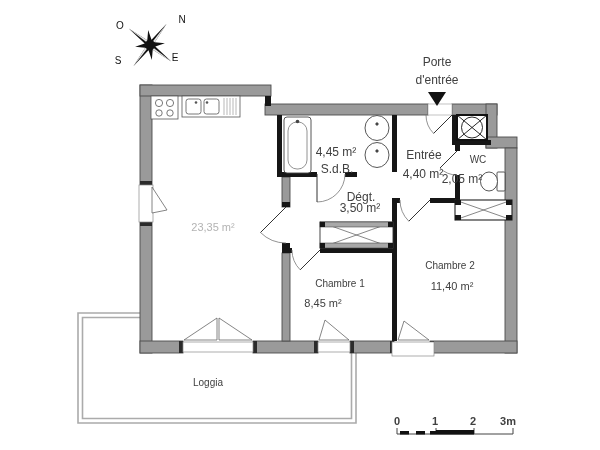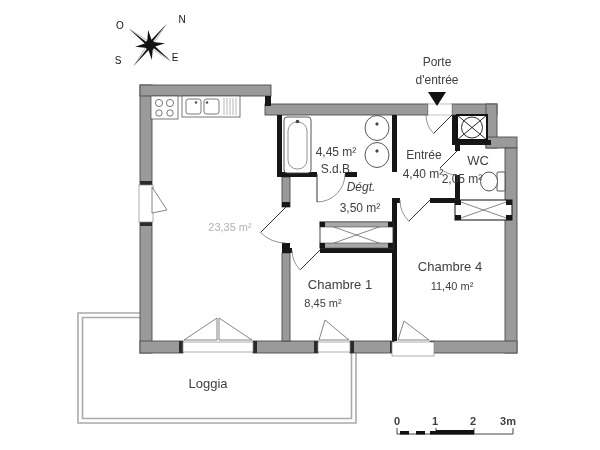--- a/index.html
+++ b/index.html
@@ -1,21 +1,21 @@
 <!DOCTYPE html>
 <html><head>
 <meta charset="utf-8">
 <style>
   html,body{margin:0;padding:0;background:#fff;}
   #stage{position:relative;width:600px;height:450px;background:#fff;overflow:hidden;
          font-family:"Liberation Sans",sans-serif;}
   #plan-svg{position:absolute;left:0;top:0;}
   .lbl{position:absolute;transform:translate(-50%,-50%);color:#404040;white-space:nowrap;
        font-family:"Liberation Sans",sans-serif;line-height:1;}
-  .s13{font-size:13px;}
+  .s13{font-size:10px;}
   .s12{font-size:12px;}
   .s11{font-size:11px;}
   .area{font-size:12px;}
   .faded{color:#b3b3b3;}
   .scale-num{font-size:11px;font-weight:bold;}
   .compass-letter{font-size:10px;color:#111;}
 </style>
 </head>
 <body>
 
@@ -198,38 +198,38 @@
 </svg>
 
   <div class="lbl compass-letter" style="left:182px;top:20px;">N</div>
   <div class="lbl compass-letter" style="left:120px;top:26px;">O</div>
   <div class="lbl compass-letter" style="left:118px;top:61px;">S</div>
   <div class="lbl compass-letter" style="left:175px;top:58px;">E</div>
 
   <div class="lbl s12" style="left:437px;top:62px;">Porte</div>
   <div class="lbl s12" style="left:437px;top:80px;">d'entrée</div>
 
-  <div class="lbl s11 faded" style="left:230px;top:227px;">23,35 m²</div>
+  <div class="lbl s11 faded" style="left:213px;top:227px;">23,35 m²</div>
 
   <div class="lbl s12" style="left:337px;top:133px;margin-top:36px;">S.d.B.</div>
   <div class="lbl area" style="left:336px;top:152px;">4,45 m²</div>
 
-  <div class="lbl s12" style="left:361px;top:187px;font-style:italic;">Dégt.</div>
+  <div class="lbl s12" style="left:361px;top:197px;">Dégt.</div>
   <div class="lbl area" style="left:360px;top:208px;">3,50 m²</div>
 
   <div class="lbl s12" style="left:424px;top:155px;text-align:center;">Entrée</div>
   <div class="lbl area" style="left:423px;top:174px;">4,40 m²</div>
 
   <div class="lbl s13" style="left:478px;top:160px;">WC</div>
   <div class="lbl area" style="left:462px;top:179px;">2,05 m²</div>
 
   <div class="lbl s13" style="left:340px;top:284px;">Chambre 1</div>
   <div class="lbl s11" style="left:323px;top:303px;">8,45 m²</div>
 
-  <div class="lbl s13" style="left:450px;top:266px;">Chambre 4</div>
+  <div class="lbl s13" style="left:450px;top:266px;">Chambre 2</div>
   <div class="lbl s11" style="left:452px;top:286px;">11,40 m²</div>
 
   <div class="lbl s13" style="left:208px;top:383px;">Loggia</div>
 
   <div class="lbl scale-num" style="left:397px;top:421px;">0</div>
   <div class="lbl scale-num" style="left:435px;top:421px;">1</div>
   <div class="lbl scale-num" style="left:473px;top:421px;">2</div>
   <div class="lbl scale-num" style="left:508px;top:421px;">3m</div>
 
 </div>

